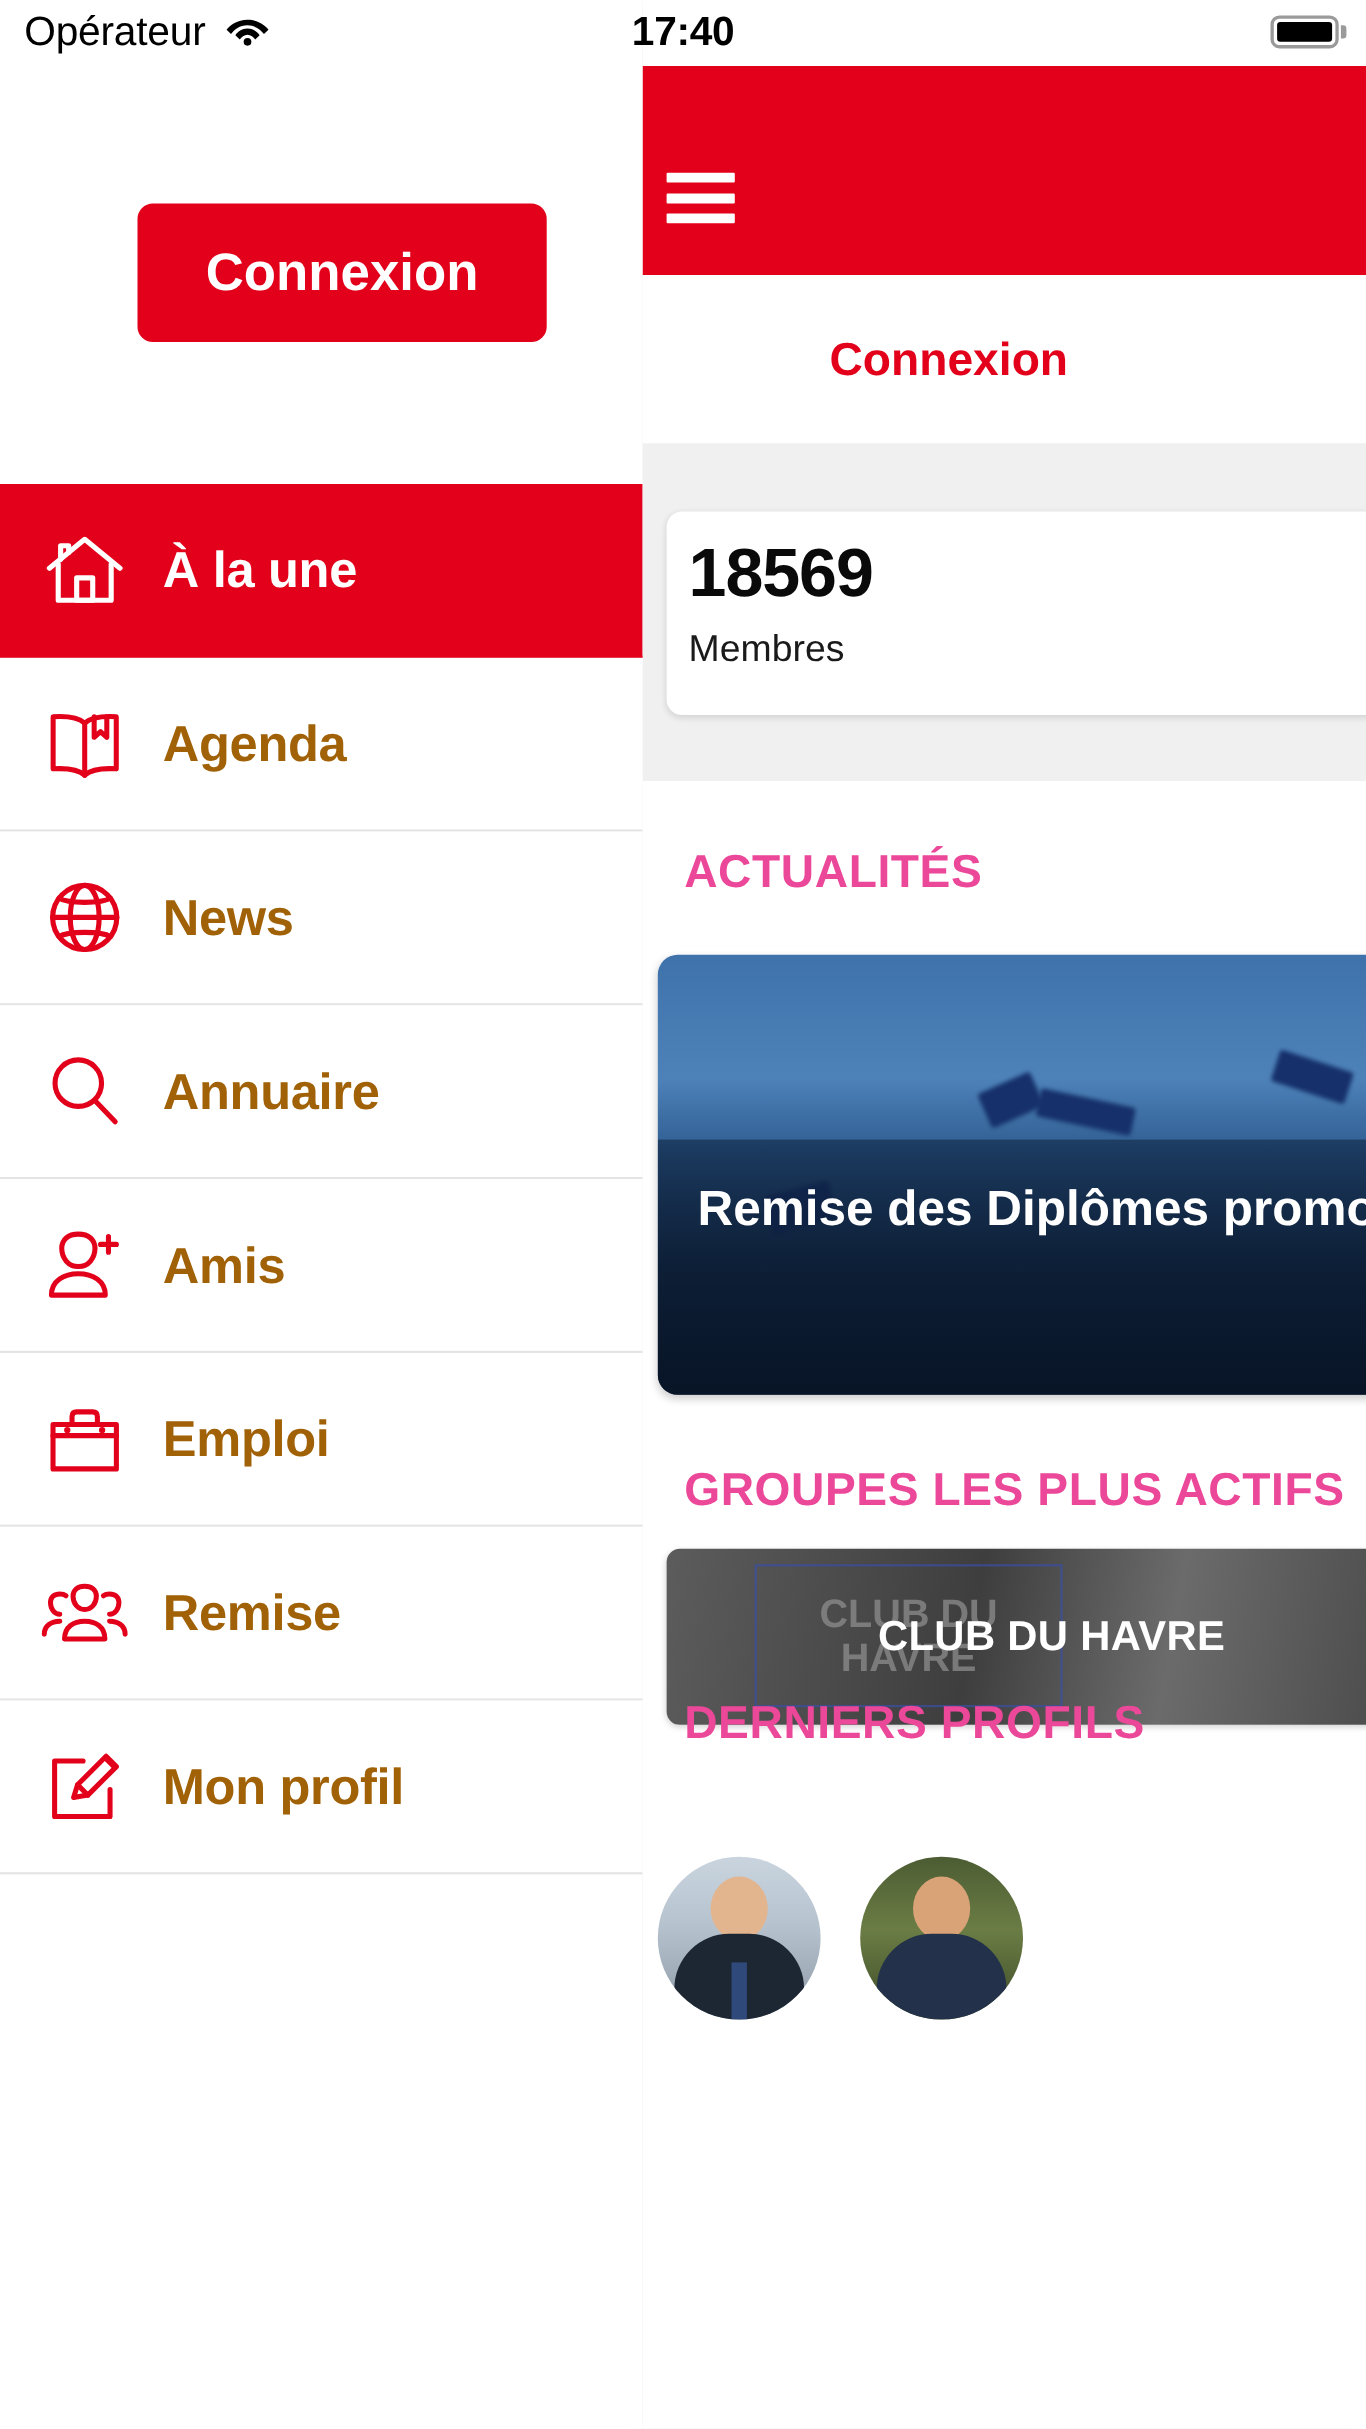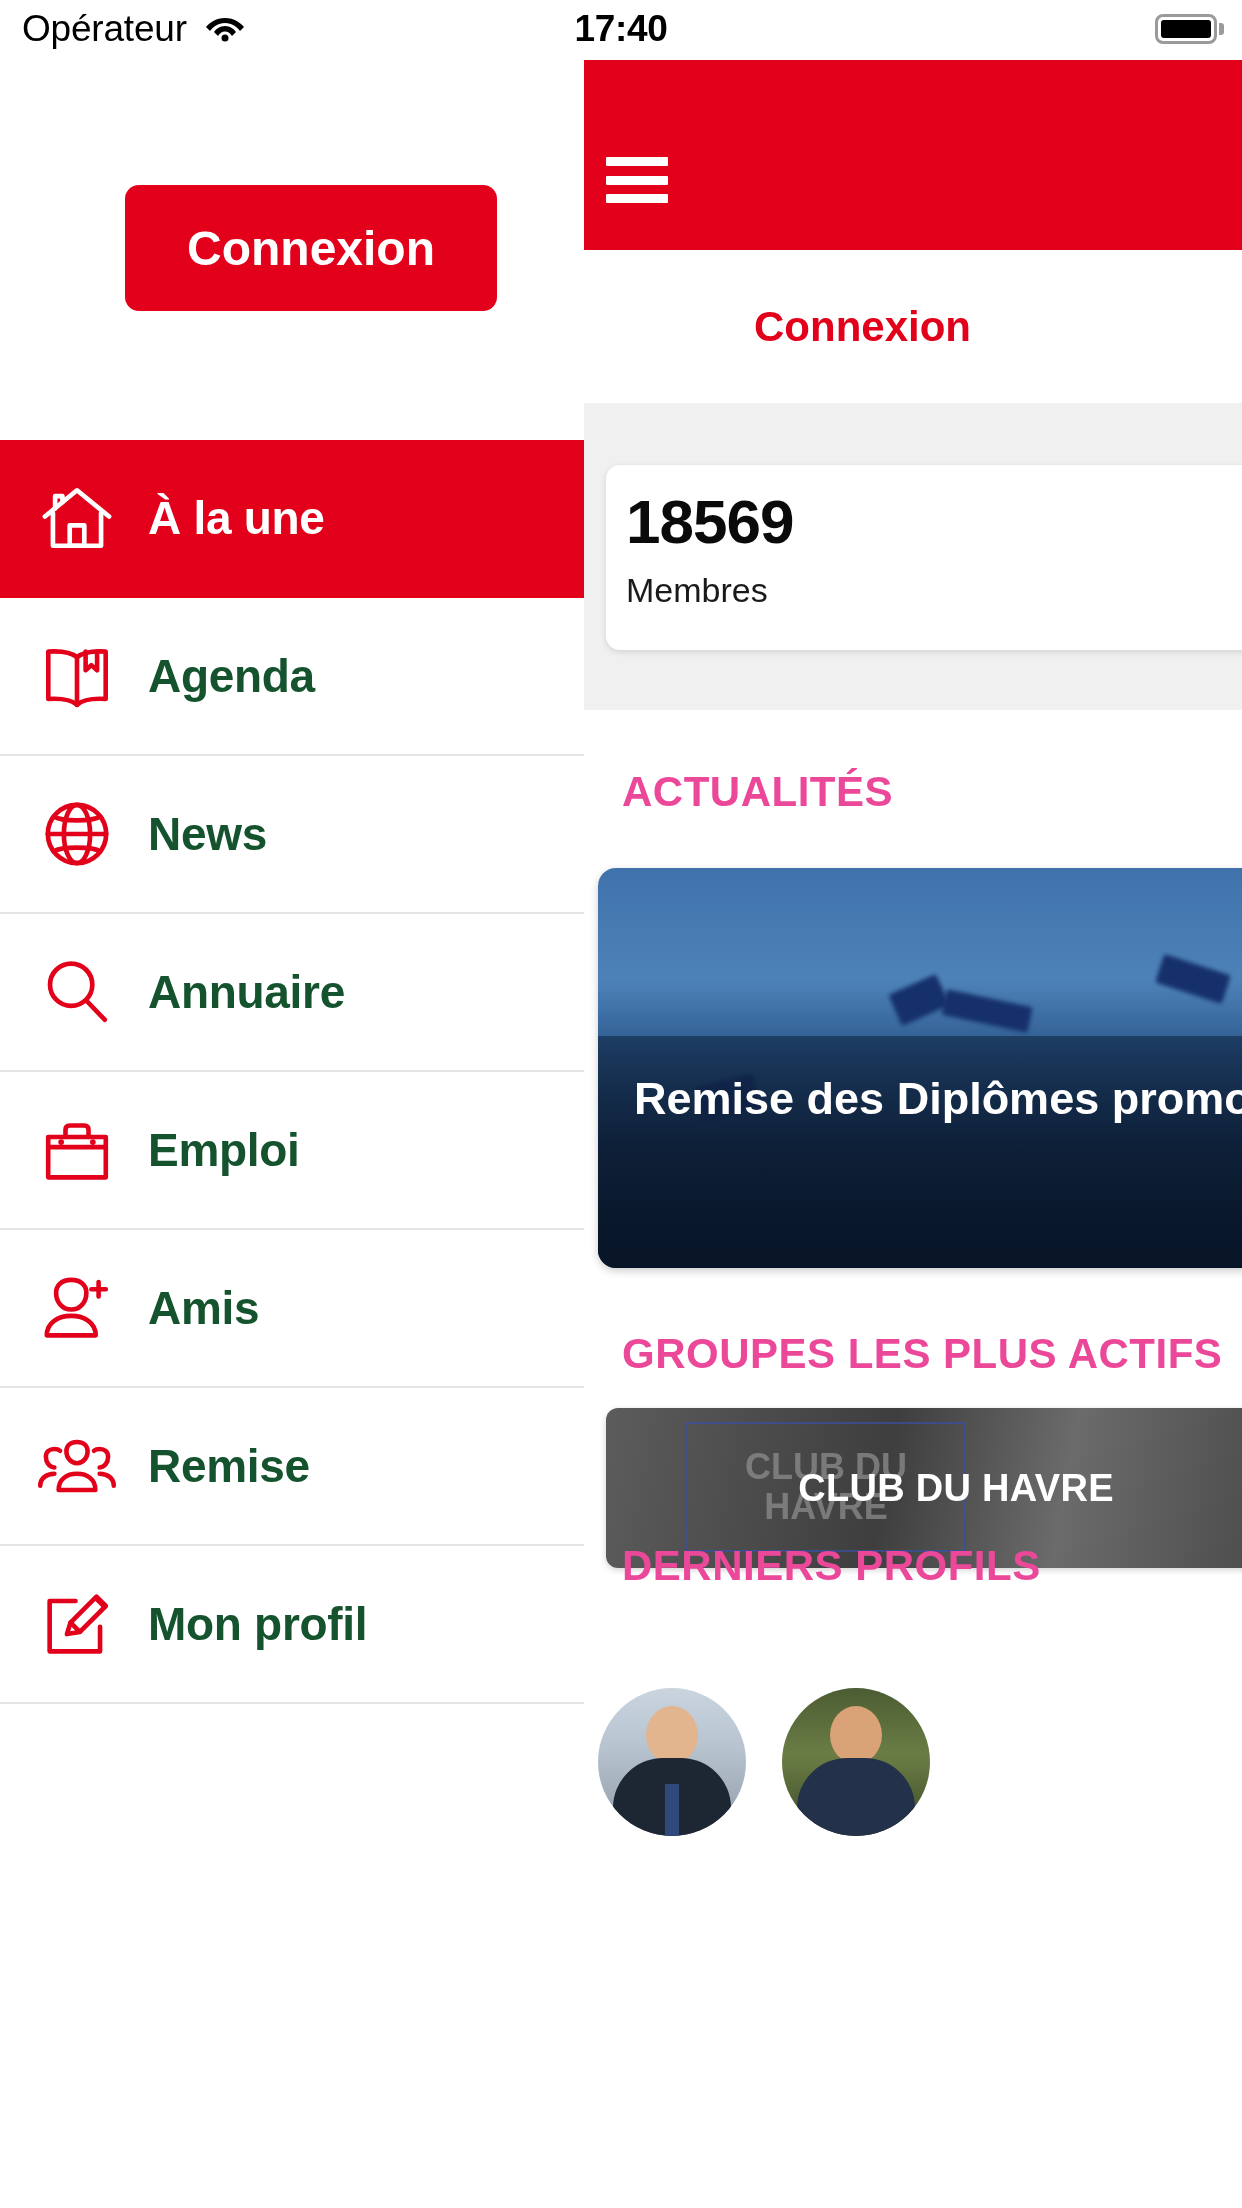--- a/index.html
+++ b/index.html
@@ -148,21 +148,21 @@
     position:relative; height:158px; display:flex; align-items:center;
     padding-left:32px; background:#fff; cursor:pointer;
     border-bottom:2px solid #e4e4e4;
   }
   .menu-item.active { background:#E2001A; border-bottom:2px solid #E2001A; }
   .menu-icon {
     width:90px; height:78px; display:flex; align-items:center; justify-content:center;
     flex:0 0 90px;
   }
   .menu-label {
-    margin-left:26px; font-size:46px; font-weight:bold; color:#14532d;
+    margin-left:26px; font-size:46px; font-weight:bold; color:#a16207;
     letter-spacing:-.3px; white-space:nowrap;
   }
   .menu-item.active .menu-label { color:#ffffff; }
   .menu-icon svg { display:block; }
 </style>
 </head>
 <body>
 
 <div id="main-panel">
 
@@ -263,39 +263,39 @@
         <span class="menu-icon">
           <svg width="70" height="70" viewBox="0 0 48 48">
             <circle fill="none" stroke="#E2001A" stroke-width="3.2" stroke-linecap="round" stroke-linejoin="round" cx="20" cy="19" r="14.5"></circle>
             <path fill="none" stroke="#E2001A" stroke-width="3.2" stroke-linecap="round" stroke-linejoin="round" d="M30.5 30 L43 43"></path>
           </svg>
         </span>
         <span class="menu-label">Annuaire</span>
       </div>
       <div class="menu-item">
         <span class="menu-icon">
+          <svg width="72" height="68" viewBox="0 0 50 46">
+            <path fill="none" stroke="#E2001A" stroke-width="3.2" stroke-linecap="round" stroke-linejoin="round" d="M21 24 C14.5 24 10.5 18.5 10.5 12.5 C10.5 7 14.5 3.5 21 3.5 C27.5 3.5 31.5 7 31.5 12.5 C31.5 18.5 27.5 24 21 24 Z"></path>
+            <path fill="none" stroke="#E2001A" stroke-width="3.2" stroke-linecap="round" stroke-linejoin="round" d="M4 42 C4 33 12 28.5 21 28.5 C30 28.5 38 33 38 42 Z"></path>
+            <path fill="none" stroke="#E2001A" stroke-width="3.2" stroke-linecap="round" stroke-linejoin="round" d="M40 5 V15 M35 10 H45"></path>
+          </svg>
+        </span>
+        <span class="menu-label">Amis</span>
+      </div>
+      <div class="menu-item">
+        <span class="menu-icon">
           <svg width="72" height="64" viewBox="0 0 50 44">
             <rect fill="none" stroke="#E2001A" stroke-width="3.2" stroke-linecap="round" stroke-linejoin="round" x="5" y="13" width="40" height="28"></rect>
             <path fill="none" stroke="#E2001A" stroke-width="3.2" stroke-linecap="round" stroke-linejoin="round" d="M5 20 H45"></path>
             <path fill="none" stroke="#E2001A" stroke-width="3.2" stroke-linecap="round" stroke-linejoin="round" d="M17 13 V8 C17 6 18 5 20 5 H30 C32 5 33 6 33 8 V13"></path>
             <circle fill="#E2001A" cx="14" cy="16.5" r="2"></circle>
             <circle fill="#E2001A" cx="36" cy="16.5" r="2"></circle>
           </svg>
         </span>
         <span class="menu-label">Emploi</span>
-      </div>
-      <div class="menu-item">
-        <span class="menu-icon">
-          <svg width="72" height="68" viewBox="0 0 50 46">
-            <path fill="none" stroke="#E2001A" stroke-width="3.2" stroke-linecap="round" stroke-linejoin="round" d="M21 24 C14.5 24 10.5 18.5 10.5 12.5 C10.5 7 14.5 3.5 21 3.5 C27.5 3.5 31.5 7 31.5 12.5 C31.5 18.5 27.5 24 21 24 Z"></path>
-            <path fill="none" stroke="#E2001A" stroke-width="3.2" stroke-linecap="round" stroke-linejoin="round" d="M4 42 C4 33 12 28.5 21 28.5 C30 28.5 38 33 38 42 Z"></path>
-            <path fill="none" stroke="#E2001A" stroke-width="3.2" stroke-linecap="round" stroke-linejoin="round" d="M40 5 V15 M35 10 H45"></path>
-          </svg>
-        </span>
-        <span class="menu-label">Amis</span>
       </div>
       <div class="menu-item">
         <span class="menu-icon">
           <svg width="82" height="62" viewBox="0 0 58 42">
             <path fill="none" stroke="#E2001A" stroke-width="3.2" stroke-linecap="round" stroke-linejoin="round" d="M29 19 C24.5 19 21.5 15 21.5 10.5 C21.5 6.5 24.5 4 29 4 C33.5 4 36.5 6.5 36.5 10.5 C36.5 15 33.5 19 29 19 Z"></path>
             <path fill="none" stroke="#E2001A" stroke-width="3.2" stroke-linecap="round" stroke-linejoin="round" d="M16 38 C16 30 22 26.5 29 26.5 C36 26.5 42 30 42 38 Z"></path>
             <path fill="none" stroke="#E2001A" stroke-width="3.2" stroke-linecap="round" stroke-linejoin="round" d="M13 22 C9.5 22 7 18.5 7 14.5 C7 11 9.5 9 13 9 C14.6 9 16 9.4 17 10.2"></path>
             <path fill="none" stroke="#E2001A" stroke-width="3.2" stroke-linecap="round" stroke-linejoin="round" d="M3 35 C3 29.5 7.5 26.5 13 26.5"></path>
             <path fill="none" stroke="#E2001A" stroke-width="3.2" stroke-linecap="round" stroke-linejoin="round" d="M45 22 C48.5 22 51 18.5 51 14.5 C51 11 48.5 9 45 9 C43.4 9 42 9.4 41 10.2"></path>
             <path fill="none" stroke="#E2001A" stroke-width="3.2" stroke-linecap="round" stroke-linejoin="round" d="M55 35 C55 29.5 50.5 26.5 45 26.5"></path>

